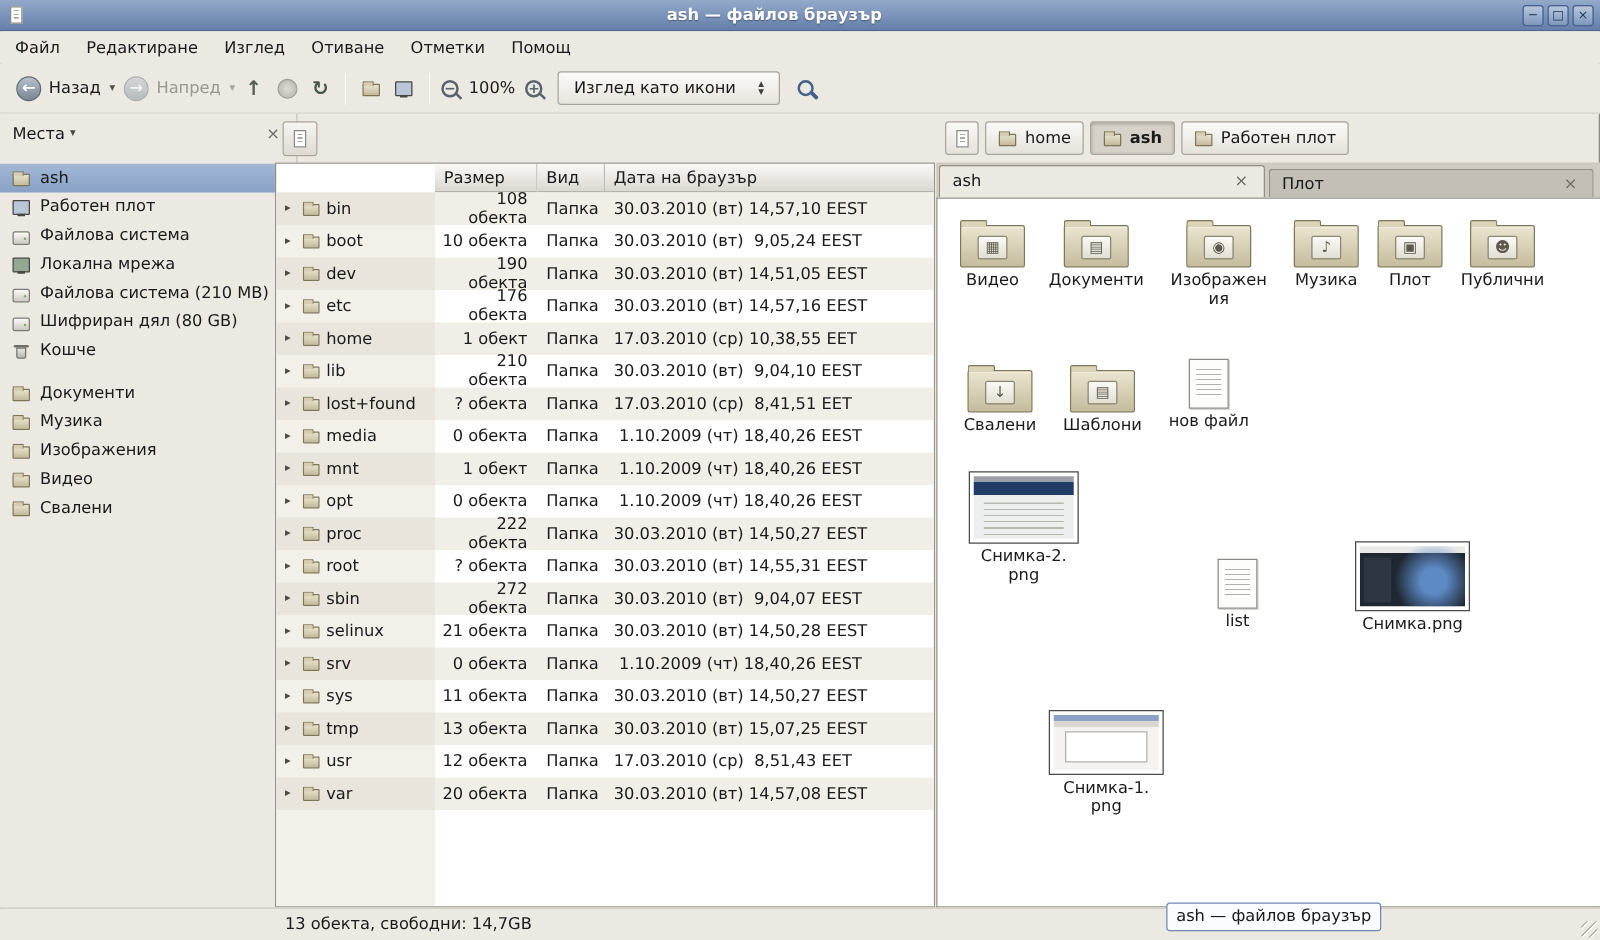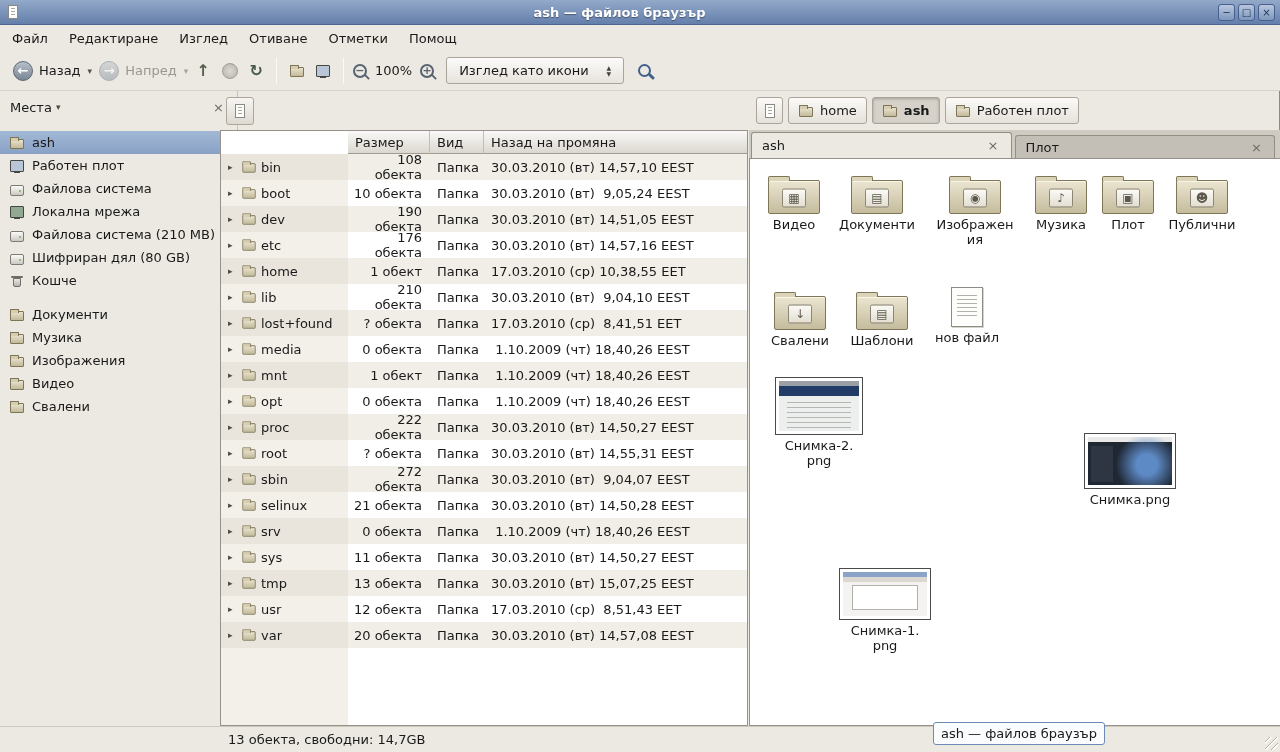--- a/index.html
+++ b/index.html
@@ -333,21 +333,21 @@
             <span>Размер</span>
 
           </div>
 
           <div class="col">
             <span>Вид</span>
 
           </div>
 
           <div class="col">
-            <span>Назад на промяна</span>
+            <span>Дата на браузър</span>
 
           </div>
         </div>
       <div class="rows">
 
           <div class="row">
             <span class="c-name">
               <span class="expander">▸</span>
               <span class="ic folder"></span>
               <span>bin</span>
@@ -678,20 +678,28 @@
 
         <div class="ivitem" style="left: 21px; top: 218px; width: 96px;">
           <span class="fic thumb shot2">
             <span class="face"></span>
 
           </span>
           <div class="ivlabel">Снимка-2.</div>
           <div class="ivlabel">png</div>
         </div>
 
+        <div class="ivitem" style="left: 196px; top: 288px;">
+          <span class="fic doc">
+            <span class="face"></span>
+
+          </span>
+          <div class="ivlabel">list</div>
+
+        </div>
 
         <div class="ivitem" style="left: 330px; top: 274px; width: 100px;">
           <span class="fic thumb shot">
             <span class="face"></span>
 
           </span>
           <div class="ivlabel">Снимка.png</div>
 
         </div>
 

